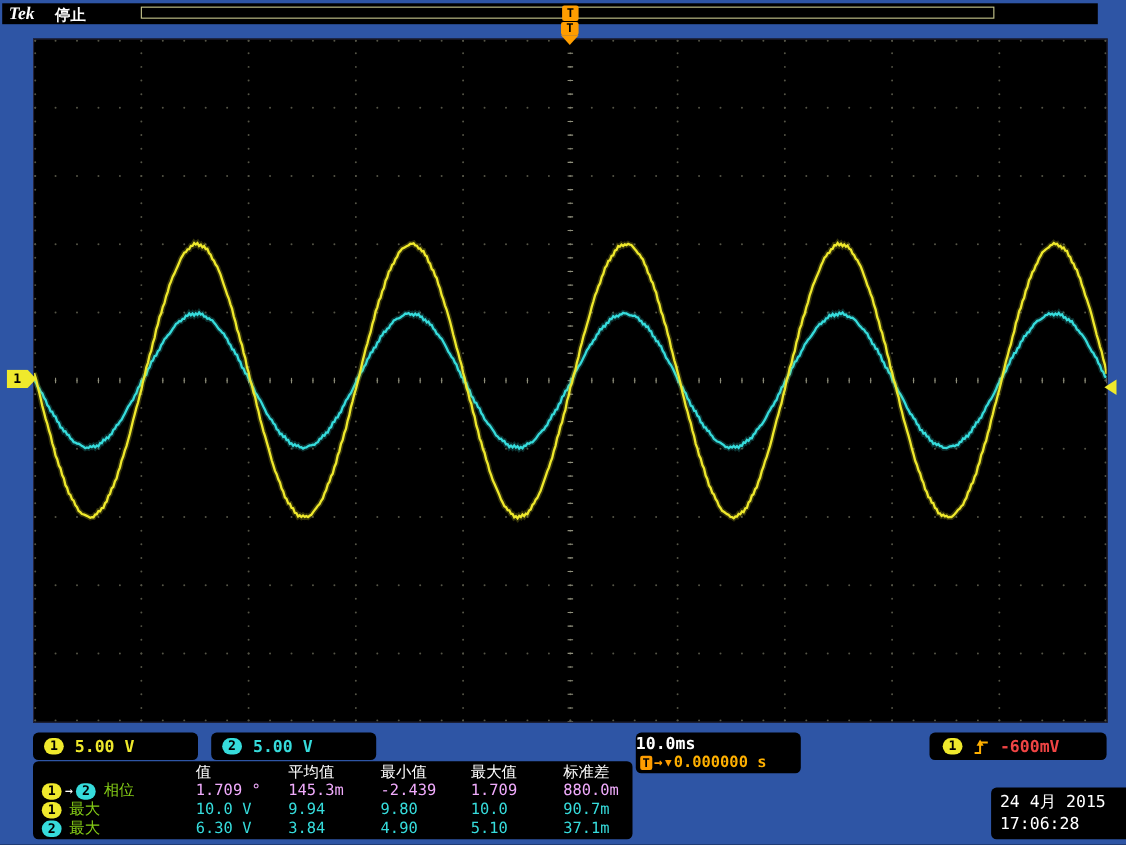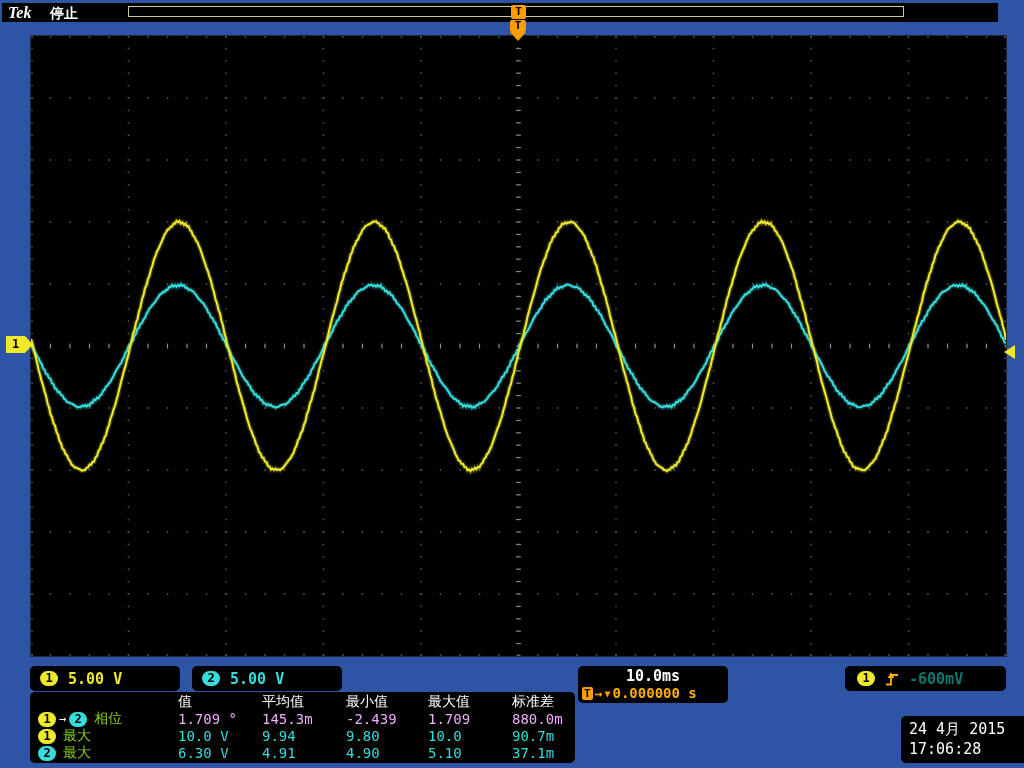--- a/index.html
+++ b/index.html
@@ -30,30 +30,30 @@
 
   
   .box{position:absolute;background:#000;border-radius:5px}
   .ch-readout{height:25px;display:flex;align-items:center;gap:10px;padding-left:10px;font-size:15px;font-weight:bold}
   #ch1-box{left:30px;top:666px;width:150px}
   #ch2-box{left:192px;top:666px;width:150px}
   .c-y{color:#efe92c}
   .c-c{color:#36dcdc}
 
   #time-box{left:578px;top:666px;width:150px;height:37px}
-  .tb-scale{color:#fff;font-size:15px;font-weight:bold;text-align:center;padding-top:1px}
+  .tb-scale{color:#fff;font-size:15px;font-weight:bold;text-align:left;padding-top:1px}
   .tb-pos{display:flex;align-items:center;gap:2px;padding-left:4px;color:#ffb000;font-weight:bold;font-size:14px}
   .t-badge{background:#ff9d00;color:#000;font-size:11px;font-weight:bold;line-height:13px;height:13px;padding:0 2px;border-radius:2px}
   .icon-arrow{color:#ff9d00;font-size:13px;line-height:13px}
   .icon-tri{color:#ff9d00;font-size:10px;line-height:13px}
 
   #acq-box{left:733px;top:666px;width:106px;height:37px;font-size:14px;line-height:17px;padding:2px 0 0 8px;color:#fff}
 
   #trig-box{left:845px;top:666px;width:161px;height:25px;display:flex;align-items:center;gap:10px;padding-left:12px;font-size:15px;font-weight:bold}
-  .trig-level{color:#0f766e}
+  .trig-level{color:#ef4444}
 
   .pill{display:inline-block;min-width:18px;padding:0 4px;height:15px;border-radius:8px;color:#000;font-weight:bold;font-size:12px;line-height:15px;text-align:center}
   .pill-y{background:#efe92c}
   .pill-c{background:#36dcdc}
 
   
   #meas-panel{left:30px;top:692px;width:545px;height:71px;padding-top:1px}
   .mrow{display:grid;grid-template-columns:142px 84px 84px 82px 84px 69px;height:17px;align-items:center;font-size:14px}
   .cell{padding-left:6px;white-space:nowrap;color:#fff}
   .mlabel{display:flex;align-items:center;gap:3px;padding-left:8px}
@@ -1381,21 +1381,21 @@
       <div class="cell val-cyan">10.0</div>
       <div class="cell val-cyan">90.7m</div>
     </div>
 
     <div class="mrow">
       <div class="mlabel">
         <span class="pill pill-c">2</span>
         <span class="mname">最大</span>
       </div>
       <div class="cell val-cyan">6.30 V</div>
-      <div class="cell val-cyan">4.91</div>
+      <div class="cell val-cyan">3.84</div>
       <div class="cell val-cyan">4.90</div>
       <div class="cell val-cyan">5.10</div>
       <div class="cell val-cyan">37.1m</div>
     </div>
   </div>
 
   <div class="box" id="datetime-box">
     <div>24 4月 2015</div>
     <div>17:06:28</div>
   </div>

